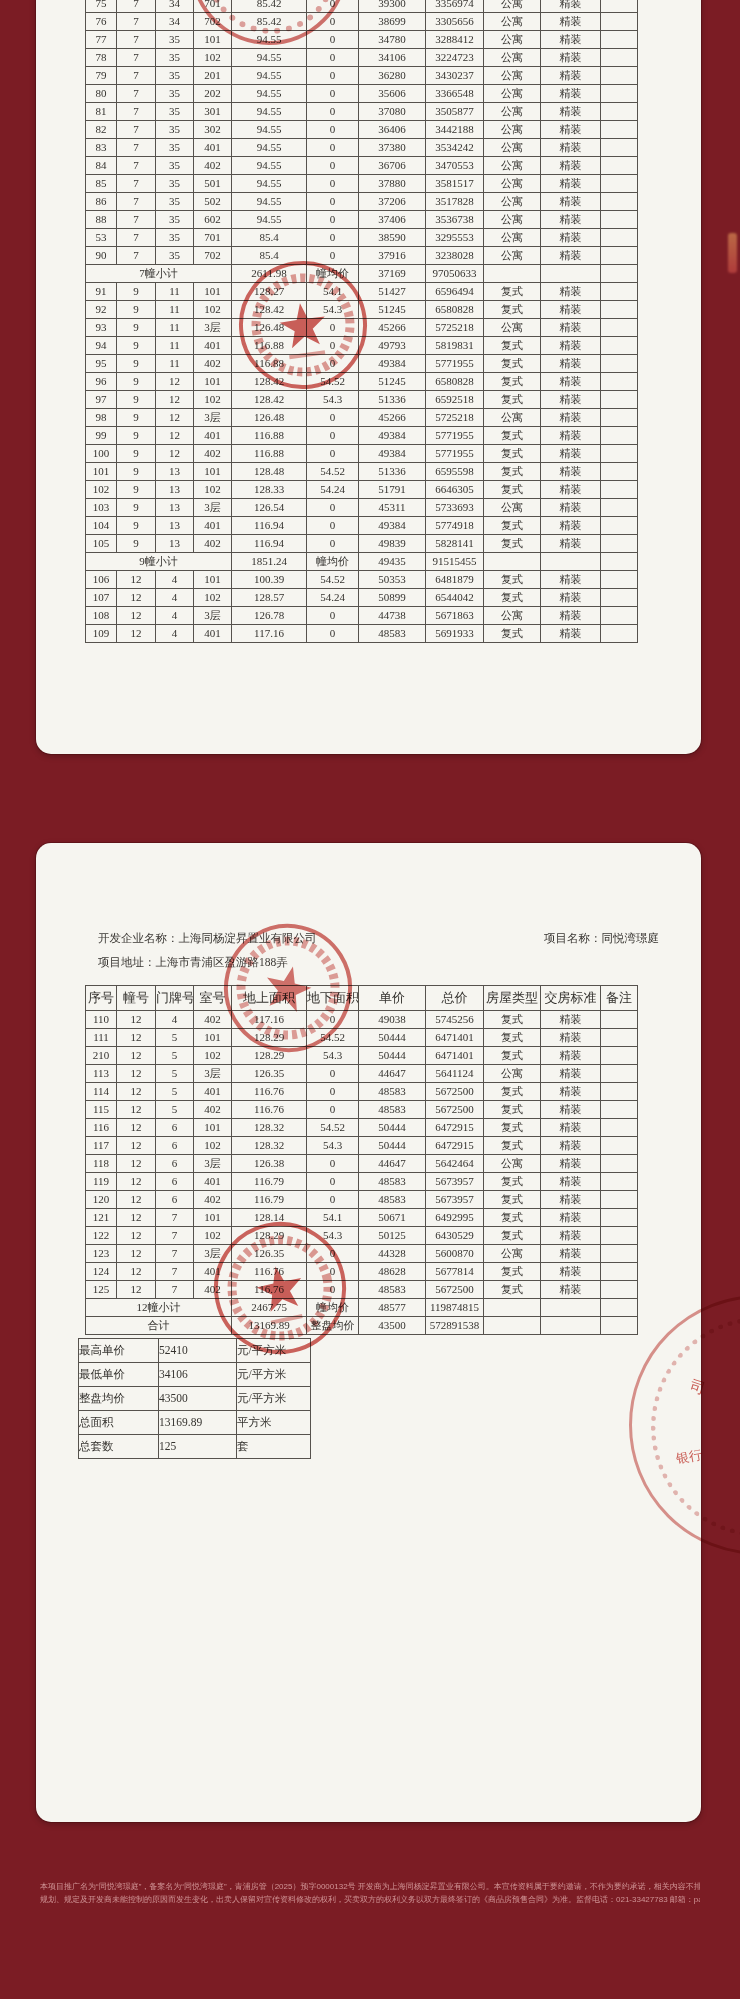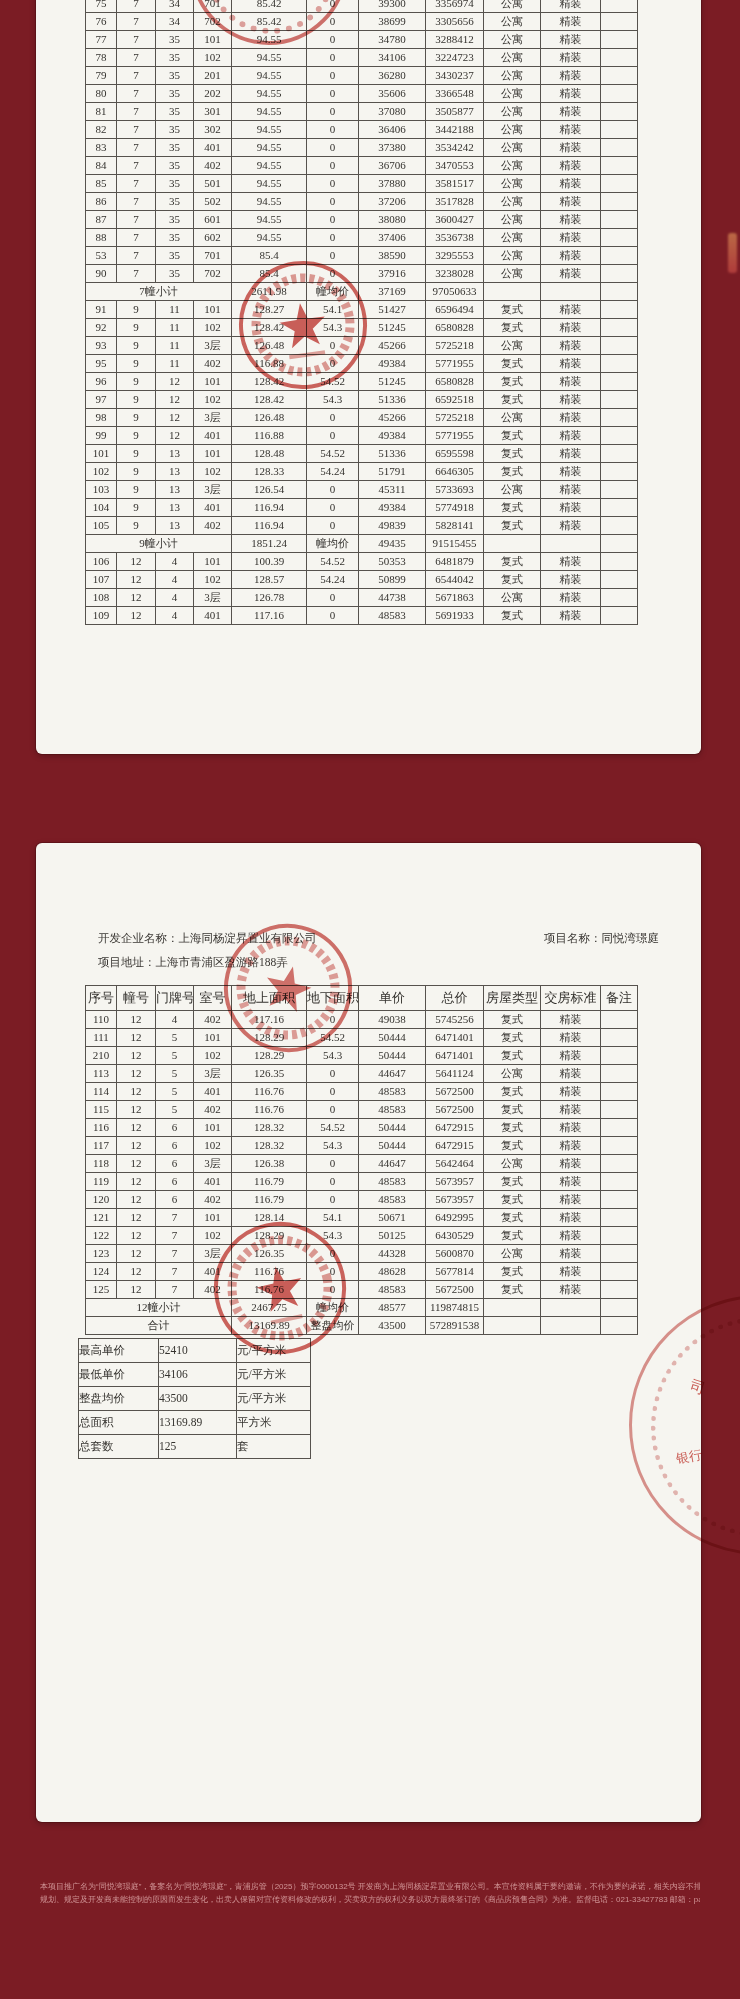--- a/index.html
+++ b/index.html
@@ -3,21 +3,21 @@
 <meta charset="utf-8">
 <style>
   html,body{margin:0;padding:0;}
   .canvas{
     position:relative; width:740px; height:1999px; overflow:hidden;
     background:#7b1c24;
     font-family:"Liberation Serif","DejaVu Serif",serif;
   }
   .page{
     position:absolute; left:36px; width:665px; background:#f6f5f0;
-    border-radius:6px; box-shadow:0 0 0 1px rgba(60,10,12,.35), 0 2px 6px rgba(0,0,0,.25);
+    border-radius:15px; box-shadow:0 0 0 1px rgba(60,10,12,.35), 0 2px 6px rgba(0,0,0,.25);
   }
   .page1{ top:-8px; height:762px; border-top-left-radius:0; border-top-right-radius:0; }
   .page2{ top:843px; height:979px; }
 
   table.price{ position:absolute; border-collapse:collapse; table-layout:fixed; width:552px; left:49px; }
   table.price td, table.price th{
     border:1px solid #56524d; height:17px; line-height:17px; padding:0;
     font-size:11px; font-weight:normal; text-align:center; color:#34322e;
     overflow:hidden; white-space:nowrap;
   }
@@ -228,33 +228,20 @@
             <td>502</td>
             <td>94.55</td>
             <td>0</td>
             <td>37206</td>
             <td>3517828</td>
             <td>公寓</td>
             <td>精装</td>
             <td></td>
           </tr>
           <tr>
-            <td>87</td>
-            <td>7</td>
-            <td>35</td>
-            <td>601</td>
-            <td>94.55</td>
-            <td>0</td>
-            <td>38080</td>
-            <td>3600427</td>
-            <td>公寓</td>
-            <td>精装</td>
-            <td></td>
-          </tr>
-          <tr>
             <td>88</td>
             <td>7</td>
             <td>35</td>
             <td>602</td>
             <td>94.55</td>
             <td>0</td>
             <td>37406</td>
             <td>3536738</td>
             <td>公寓</td>
             <td>精装</td>
@@ -329,20 +316,33 @@
             <td>3层</td>
             <td>126.48</td>
             <td>0</td>
             <td>45266</td>
             <td>5725218</td>
             <td>公寓</td>
             <td>精装</td>
             <td></td>
           </tr>
           <tr>
+            <td>94</td>
+            <td>9</td>
+            <td>11</td>
+            <td>401</td>
+            <td>116.88</td>
+            <td>0</td>
+            <td>49793</td>
+            <td>5819831</td>
+            <td>复式</td>
+            <td>精装</td>
+            <td></td>
+          </tr>
+          <tr>
             <td>95</td>
             <td>9</td>
             <td>11</td>
             <td>402</td>
             <td>116.88</td>
             <td>0</td>
             <td>49384</td>
             <td>5771955</td>
             <td>复式</td>
             <td>精装</td>
@@ -385,20 +385,33 @@
             <td>5725218</td>
             <td>公寓</td>
             <td>精装</td>
             <td></td>
           </tr>
           <tr>
             <td>99</td>
             <td>9</td>
             <td>12</td>
             <td>401</td>
+            <td>116.88</td>
+            <td>0</td>
+            <td>49384</td>
+            <td>5771955</td>
+            <td>复式</td>
+            <td>精装</td>
+            <td></td>
+          </tr>
+          <tr>
+            <td>100</td>
+            <td>9</td>
+            <td>12</td>
+            <td>402</td>
             <td>116.88</td>
             <td>0</td>
             <td>49384</td>
             <td>5771955</td>
             <td>复式</td>
             <td>精装</td>
             <td></td>
           </tr>
           <tr>
             <td>101</td>

